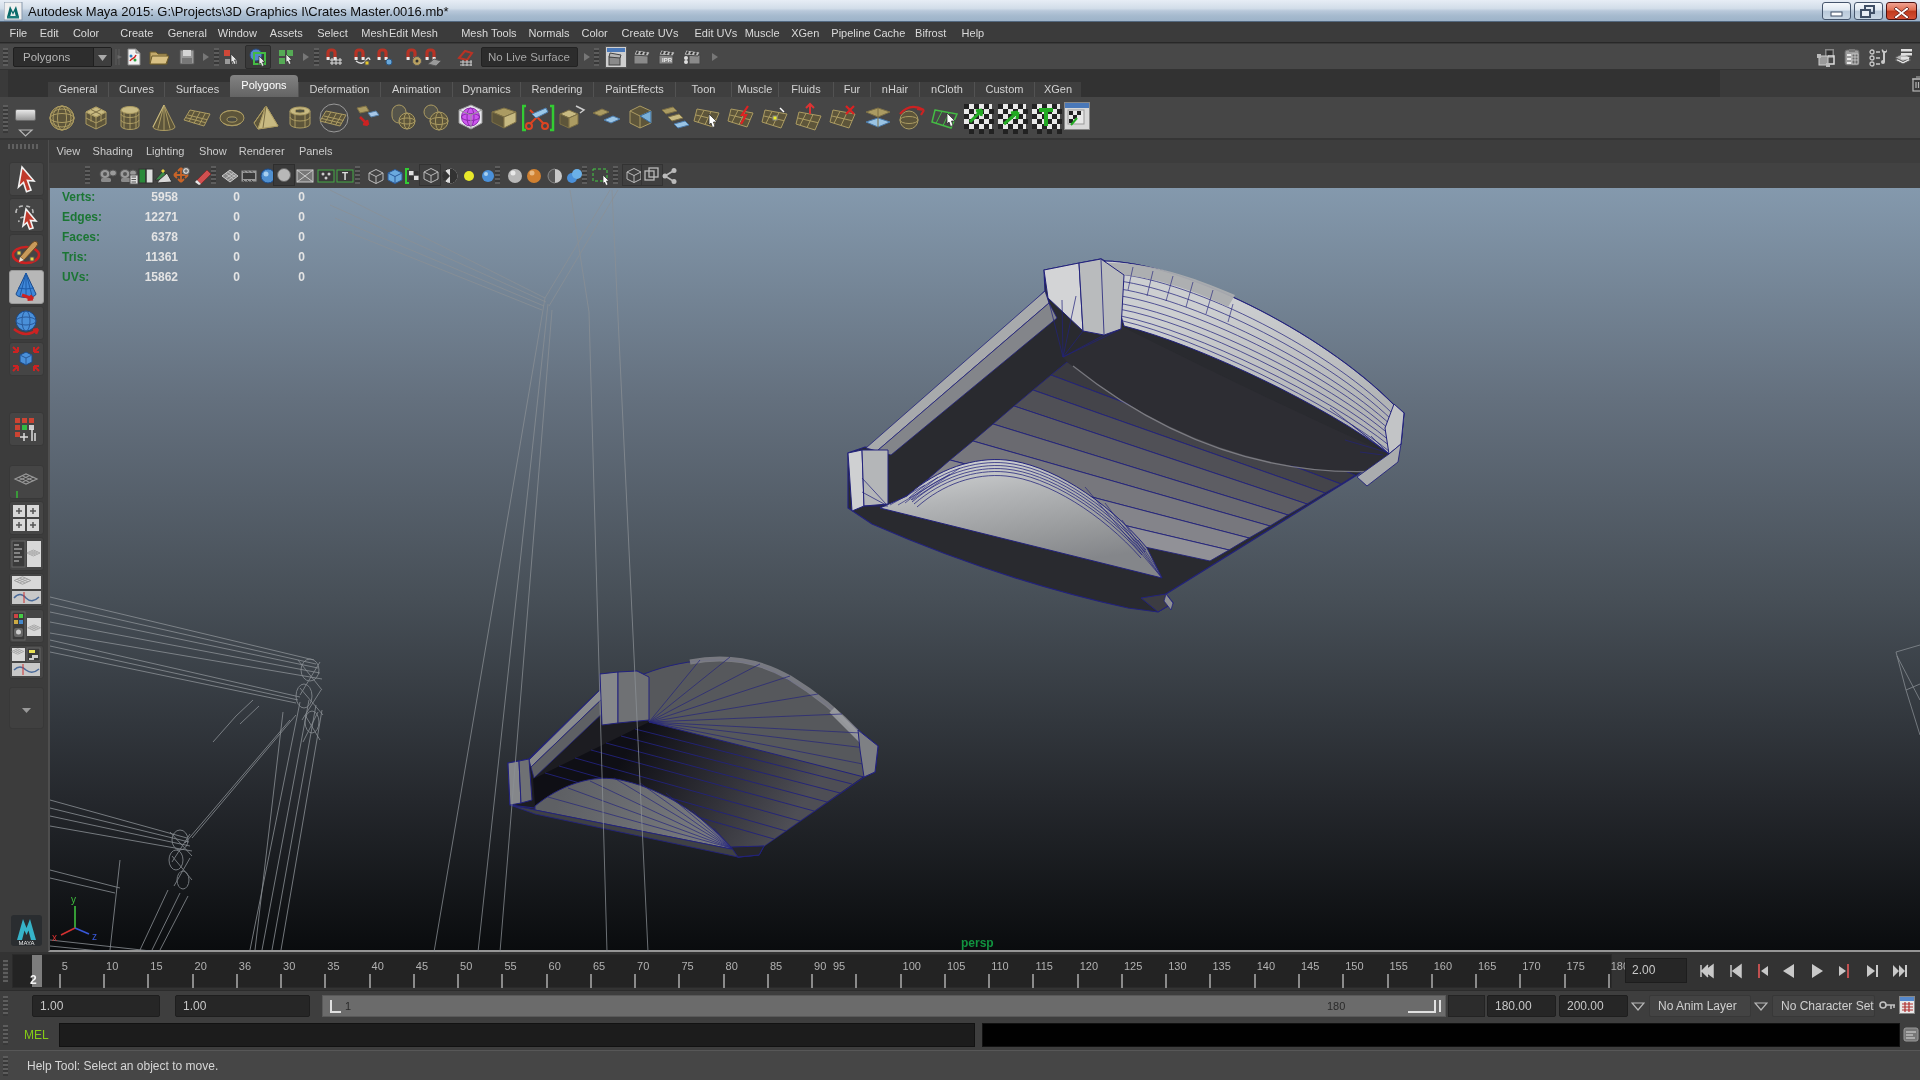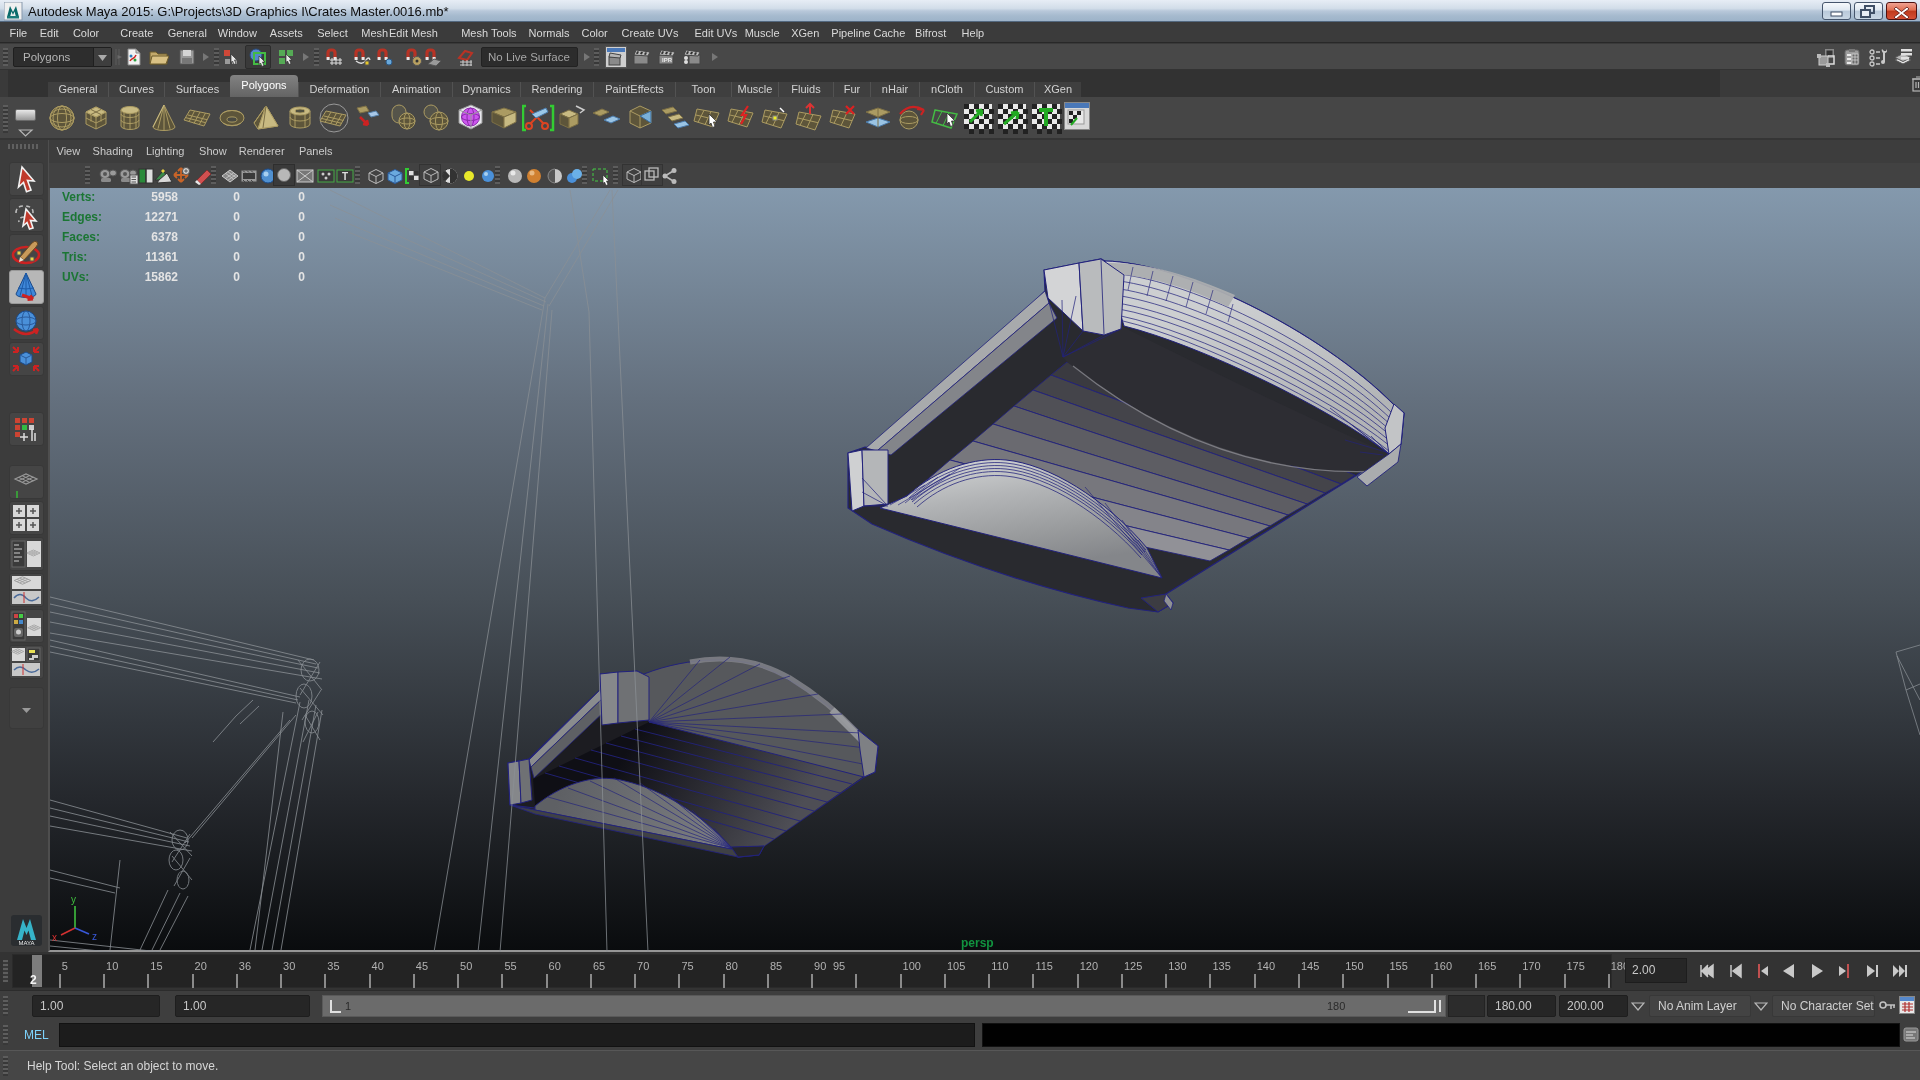--- a/index.html
+++ b/index.html
@@ -1140,21 +1140,21 @@
     </svg>
 <div class="abs" style="left:1899px;top:5px;width:16px;height:18px;background:#e8e8e8;border:1px solid #888">
 <div class="abs" style="left:0;top:0;width:14px;height:4px;background:#5588cc"></div>
 <svg class="abs" style="left:1px;top:4px" width="13" height="12">
         <path d="M1,3 L12,3 M1,6 L12,6 M1,9 L12,9 M4,1 L4,11 M8,1 L8,11" stroke="#b03030" stroke-width="1.2"></path>
       </svg>
     </div>
 </div>
 <div id="melrow" class="abs">
 <div class="griph" style="left:3px;top:5px;height:20px"></div>
-<div class="abs" style="left:24px;top:8px;font-size:12px;color:#7dd3fc">MEL</div>
+<div class="abs" style="left:24px;top:8px;font-size:12px;color:#84cc16">MEL</div>
 <div id="melin1"></div>
     <div id="melin2"></div>
 <svg class="abs" style="left:1903px;top:7px" width="16" height="16">
 <rect x="1" y="1" width="14" height="13" rx="2" fill="#777" stroke="#999"></rect>
 <path d="M3,5 L13,5 M3,8 L10,8 M3,11 L12,11" stroke="#ddd" stroke-width="1.2"></path>
     </svg>
 </div>
 <div id="helprow" class="abs">
 <div class="griph" style="left:3px;top:5px;height:20px"></div>
 <div class="abs" style="left:27px;top:8px;font-size:12px;color:#d6d6d6">Help Tool: Select an object to move.</div>

